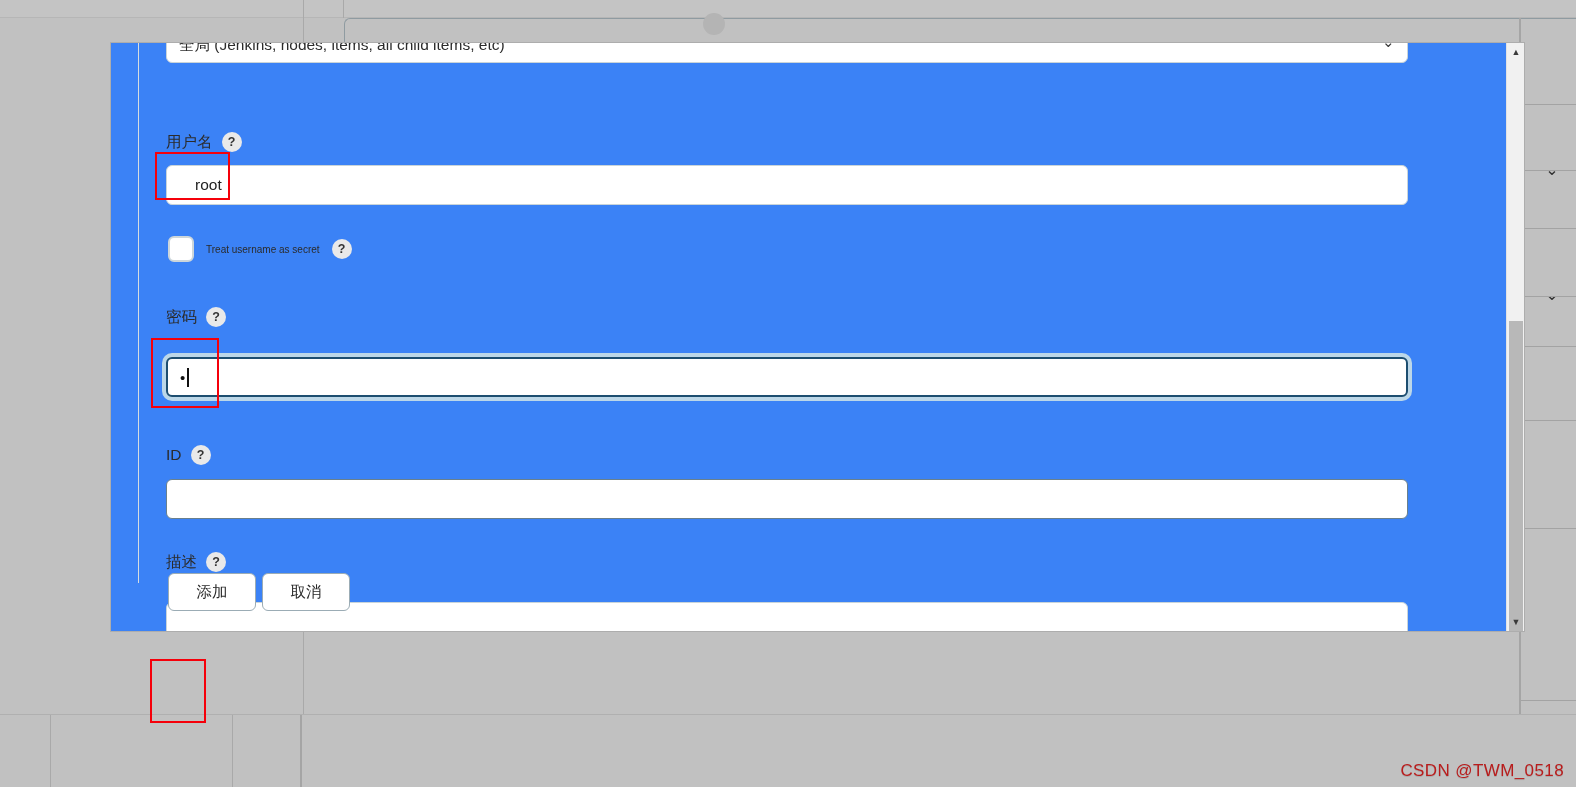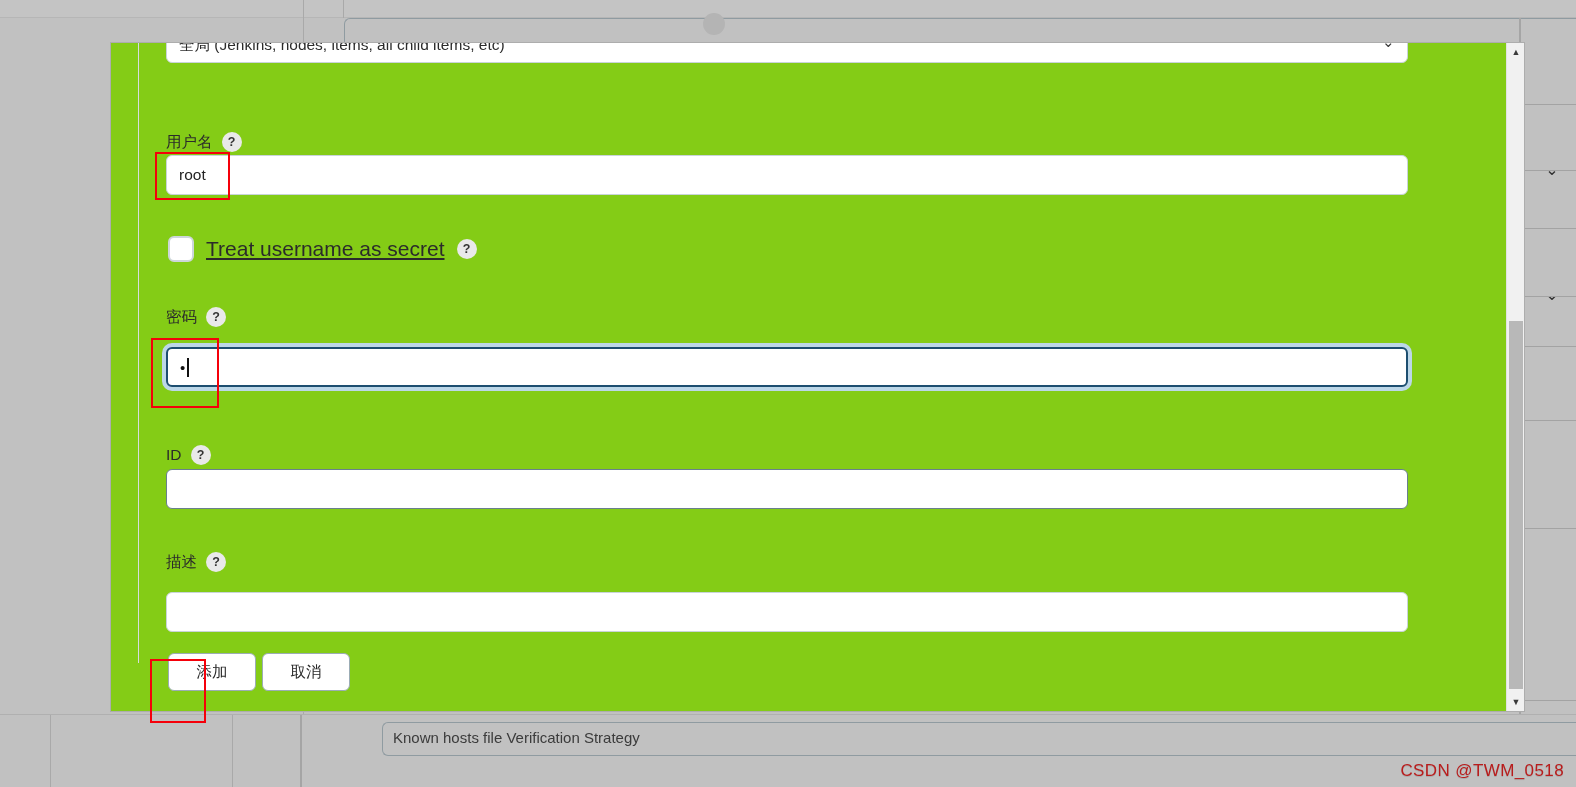--- a/index.html
+++ b/index.html
@@ -100,22 +100,22 @@
     color: #b91c1c;
     text-shadow: 0 1px 0 #ababab;
     letter-spacing: .4px;
     white-space: nowrap;
   }
 
   
   #modal {
     position: absolute;
     left: 110px; top: 42px;
-    width: 1415px; height: 670px;
-    background: #84cc16;
+    width: 1415px; height: 590px;
+    background: #3b82f6;
     border: 1px solid #adadad;
     overflow: hidden;
   }
   
   #modal-rule {
     position: absolute;
     left: 27px; top: 0; width: 1px; bottom: 48px;
     background: #d6dde0;
   }
 
@@ -151,23 +151,24 @@
   
   .txt-input {
     display: block;
     width: 1242px;
     height: 40px;
     border: 1px solid #c9d4d9;
     border-radius: 6px;
     background: #fff;
     font-size: 15.5px;
     color: #222;
-    padding: 0 12px;
+    padding: 0 28px;
     font-family: "Liberation Sans", sans-serif;
     outline: none;
+    margin-top: 10px;
   }
   .txt-input.strong-border { border: 1px solid #69808d; }
   .txt-input.focused {
     border: 2px solid #1d4e70;
     box-shadow: 0 0 0 4px #bcd7e8;
   }
 
   
   #scope-select-wrap {
     position: absolute;
@@ -205,24 +206,23 @@
   }
   #secret-checkbox {
     width: 26px; height: 26px;
     border: 2px solid #cdd6da;
     border-radius: 6px;
     background: #fff;
     flex: none;
     cursor: pointer;
   }
   #secret-label {
-    font-size: 21px;
+    font-size: 10px;
     color: #2b2b2b;
     white-space: nowrap;
-    text-decoration: underline;
   }
 
   
   #pwd-field { position: relative; }
   #pwd-visual {
     position: absolute;
     left: 14px; top: 0;
     height: 40px;
     display: flex; align-items: center;
     pointer-events: none;
@@ -326,23 +326,20 @@
   <div class="bd-row" style="top:700px;  height:50px;"></div>
   <div class="bd-vline thick" style="left:1519px; top:18px; height:769px;"></div>
 
   <div id="bd-bottom-area">
     <div class="bd-hline" style="left:0; top:0; right:0;"></div>
     <div class="bd-vline" style="left:232px; top:1px; height:72px;"></div>
     <div class="bd-vline thick" style="left:300px; top:1px; height:72px;"></div>
     <div class="bd-vline" style="left:50px; top:1px; height:72px;"></div>
   </div>
 
-  <div id="bd-known-hosts">
-    <span>Known hosts file Verification Strategy</span>
-  </div>
 
   <div id="watermark">CSDN @TWM_0518</div>
 </div>
 
 <div id="modal">
 
   <div id="modal-body">
 
     <div id="modal-rule"></div>
 

